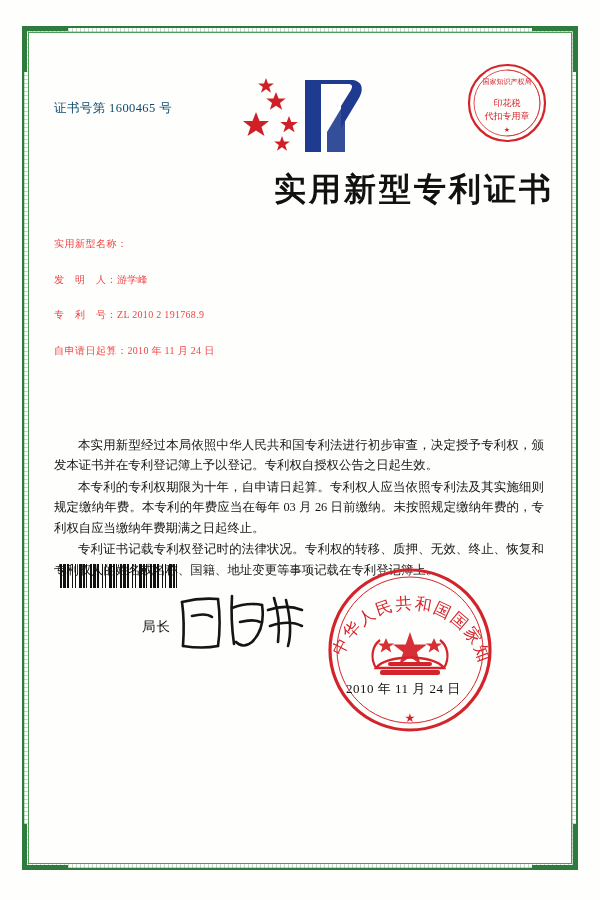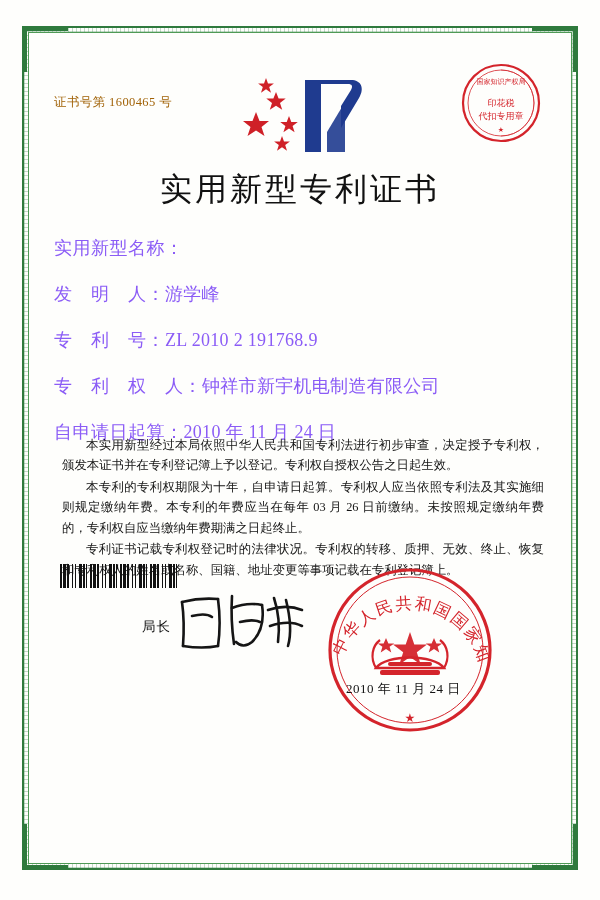--- a/index.html
+++ b/index.html
@@ -73,70 +73,70 @@
     position: absolute;
     left: 46px;
     top: 52px;
     width: 508px;
     height: 782px;
   }
 
   .cert-no {
     position: absolute;
     left: 8px;
-    top: 42px;
+    top: 48px;
     font-size: 12.5px;
-    color: #a16207;
+    color: #0c4a6e;
     letter-spacing: .4px;
     white-space: nowrap;
   }
 
   
   .logo {
     position: absolute;
     left: 196px;
     top: 18px;
     width: 124px;
     height: 92px;
   }
 
   
   .seal-top {
     position: absolute;
-    right: 12px;
+    right: 6px;
     top: 10px;
     width: 82px;
     height: 82px;
   }
 
   .main-title {
     position: absolute;
     left: 0;
     top: 116px;
     width: 508px;
-    text-align: center;
+    text-align: right;
     font-family: "DejaVu Serif", serif;
     font-size: 32px;
-    font-weight: normal;
+    font-weight: bold;
     letter-spacing: 3px;
     color: #111;
   }
 
   .fields {
     position: absolute;
     left: 8px;
     top: 185px;
     width: 492px;
   }
   .field-row {
     display: flex;
     align-items: baseline;
     margin-bottom: 22.5px;
-    font-size: 18px;
-    color: #8b5cf6;
+    font-size: 10px;
+    color: #ef4444;
     line-height: 1.3;
   }
   .field-label {
     white-space: pre;
     letter-spacing: .5px;
   }
   .field-value {
     letter-spacing: .3px;
   }
 
@@ -144,21 +144,21 @@
     position: absolute;
     left: 8px;
     top: 383px;
     width: 490px;
     font-size: 12.4px;
     line-height: 1.65;
     color: #141414;
     text-align: justify;
   }
   .paragraphs p {
-    margin: 0 0 1px 8px;
+    margin: 0 0 1px 0;
     text-indent: 24px;
   }
 
   
   .barcode {
     position: absolute;
     left: 14px;
     top: 512px;
     width: 214px;
     height: 24px;
@@ -265,24 +265,20 @@
       <div class="field-row">
         <span class="field-label">实用新型名称：</span>
       </div>
       <div class="field-row">
         <span class="field-label">发　明　人：</span>
         <span class="field-value">游学峰</span>
       </div>
       <div class="field-row">
         <span class="field-label">专　利　号：</span>
         <span class="field-value">ZL 2010 2 191768.9</span>
-      </div>
-      <div class="field-row">
-        <span class="field-label">专　利　权　人：</span>
-        <span class="field-value">钟祥市新宇机电制造有限公司</span>
       </div>
       <div class="field-row">
         <span class="field-label">自申请日起算：</span>
         <span class="field-value">2010 年 11 月 24 日</span>
       </div>
     </div>
 
     <div class="paragraphs">
       <p>本实用新型经过本局依照中华人民共和国专利法进行初步审查，决定授予专利权，颁发本证书并在专利登记簿上予以登记。专利权自授权公告之日起生效。</p>
       <p>本专利的专利权期限为十年，自申请日起算。专利权人应当依照专利法及其实施细则规定缴纳年费。本专利的年费应当在每年 03 月 26 日前缴纳。未按照规定缴纳年费的，专利权自应当缴纳年费期满之日起终止。</p>

